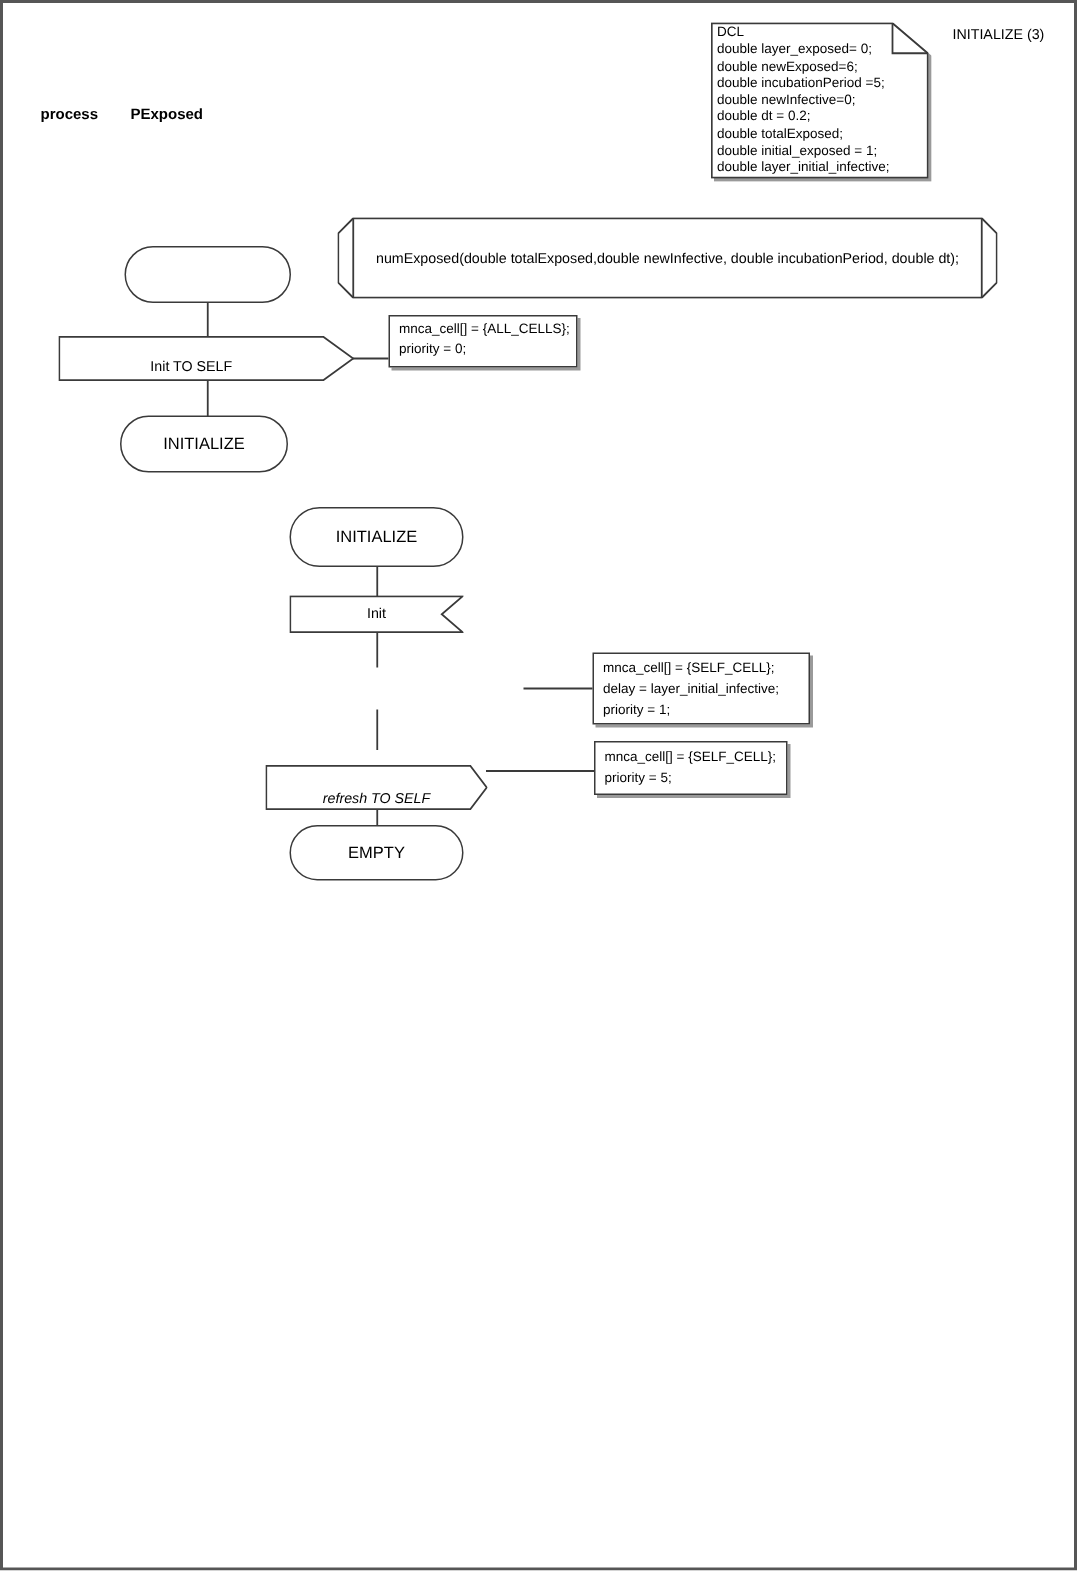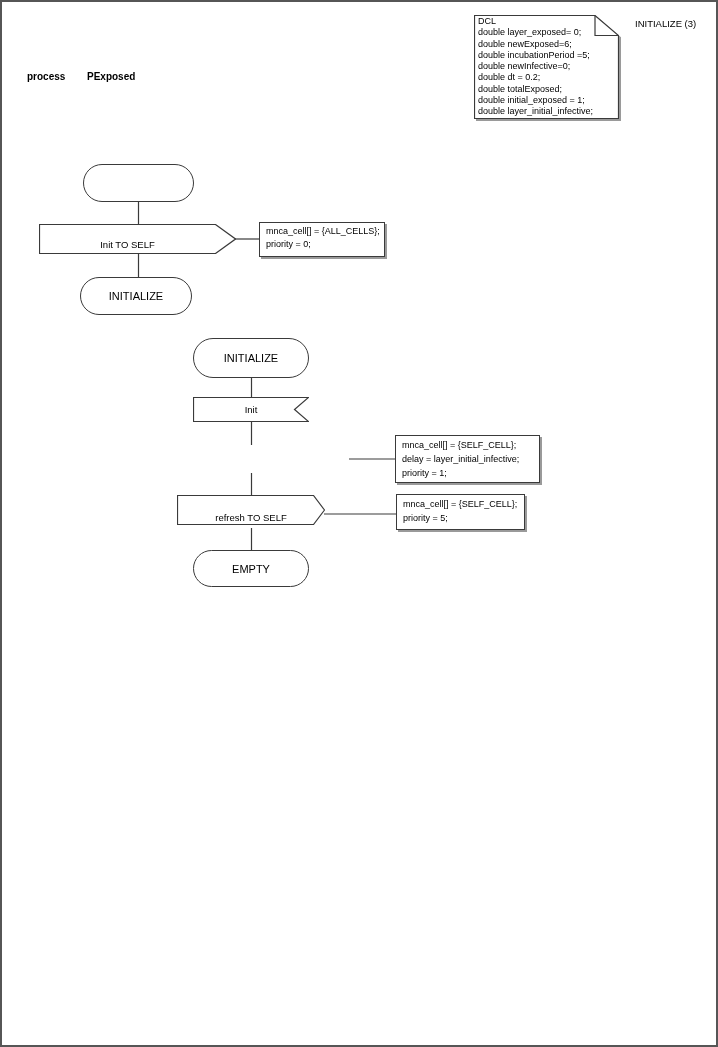--- a/index.html
+++ b/index.html
@@ -61,31 +61,39 @@
     <div class="nline">double layer_exposed= 0;</div>
     <div class="nline">double newExposed=6;</div>
     <div class="nline">double incubationPeriod =5;</div>
     <div class="nline">double newInfective=0;</div>
     <div class="nline">double dt = 0.2;</div>
     <div class="nline">double totalExposed;</div>
     <div class="nline">double initial_exposed = 1;</div>
     <div class="nline">double layer_initial_infective;</div>
   </div>
 
+  <div class="node" style="left:223px;top:143px;width:440px;height:54px;">
+    <svg class="shape-svg" width="440" height="54" viewBox="0 0 440 54">
+      <polygon points="10.5,0.5 429.5,0.5 439.5,10.5 439.5,43.5 429.5,53.5 10.5,53.5 0.5,43.5 0.5,10.5" fill="#ffffff" stroke="#3a3a3a" stroke-width="1.2"></polygon>
+      <line x1="10.5" y1="0.5" x2="10.5" y2="53.5" stroke="#3a3a3a" stroke-width="1.2"></line>
+      <line x1="429.5" y1="0.5" x2="429.5" y2="53.5" stroke="#3a3a3a" stroke-width="1.2"></line>
+    </svg>
+    <div class="sig">numExposed(double totalExposed,double newInfective, double incubationPeriod, double dt);</div>
+  </div>
 
   <div class="stadium" style="left:81px;top:162px;width:111px;height:38px;border-radius:19px;"></div>
 
   <div class="node" style="left:37px;top:222px;width:197px;height:40px;text-align:right;">
     <svg class="shape-svg" width="197" height="30" viewBox="0 0 197 30">
       <polygon points="0.5,0.5 176.5,0.5 196.5,15 176.5,29.5 0.5,29.5" fill="#ffffff" stroke="#3a3a3a" stroke-width="1.2"></polygon>
     </svg>
     <div class="label" style="padding-right:20px;">Init TO SELF</div>
   </div>
 
-  <div class="comment" style="left:257px;top:220px;width:126px;height:35px;">
+  <div class="comment" style="left:257px;top:208px;width:126px;height:35px;">
     <div class="cline">mnca_cell[] = {ALL_CELLS};</div>
     <div class="cline">priority = 0;</div>
   </div>
 
   <div class="stadium" style="left:78px;top:275px;width:112px;height:38px;border-radius:19px;">
     <span>INITIALIZE</span>
   </div>
 
   <div class="stadium" style="left:191px;top:336px;width:116px;height:40px;border-radius:20px;">
     <span>INITIALIZE</span>
@@ -98,21 +106,21 @@
     <div class="label">Init</div>
   </div>
 
 
   <div class="comment three" style="left:393px;top:433px;width:145px;height:48px;">
     <div class="cline">mnca_cell[] = {SELF_CELL};</div>
     <div class="cline">delay = layer_initial_infective;</div>
     <div class="cline">priority = 1;</div>
   </div>
 
-  <div class="node" style="left:175px;top:493px;width:148px;height:44px;">
+  <div class="node" style="left:175px;top:508px;width:148px;height:44px;font-style:italic;">
     <svg class="shape-svg" width="148" height="30" viewBox="0 0 148 30">
       <polygon points="0.5,0.5 136.5,0.5 147.5,15 136.5,29.5 0.5,29.5" fill="#ffffff" stroke="#3a3a3a" stroke-width="1.2"></polygon>
     </svg>
     <div class="label">refresh TO SELF</div>
   </div>
 
   <div class="comment three" style="left:394px;top:492px;width:129px;height:36px;">
     <div class="cline">mnca_cell[] = {SELF_CELL};</div>
     <div class="cline">priority = 5;</div>
   </div>

